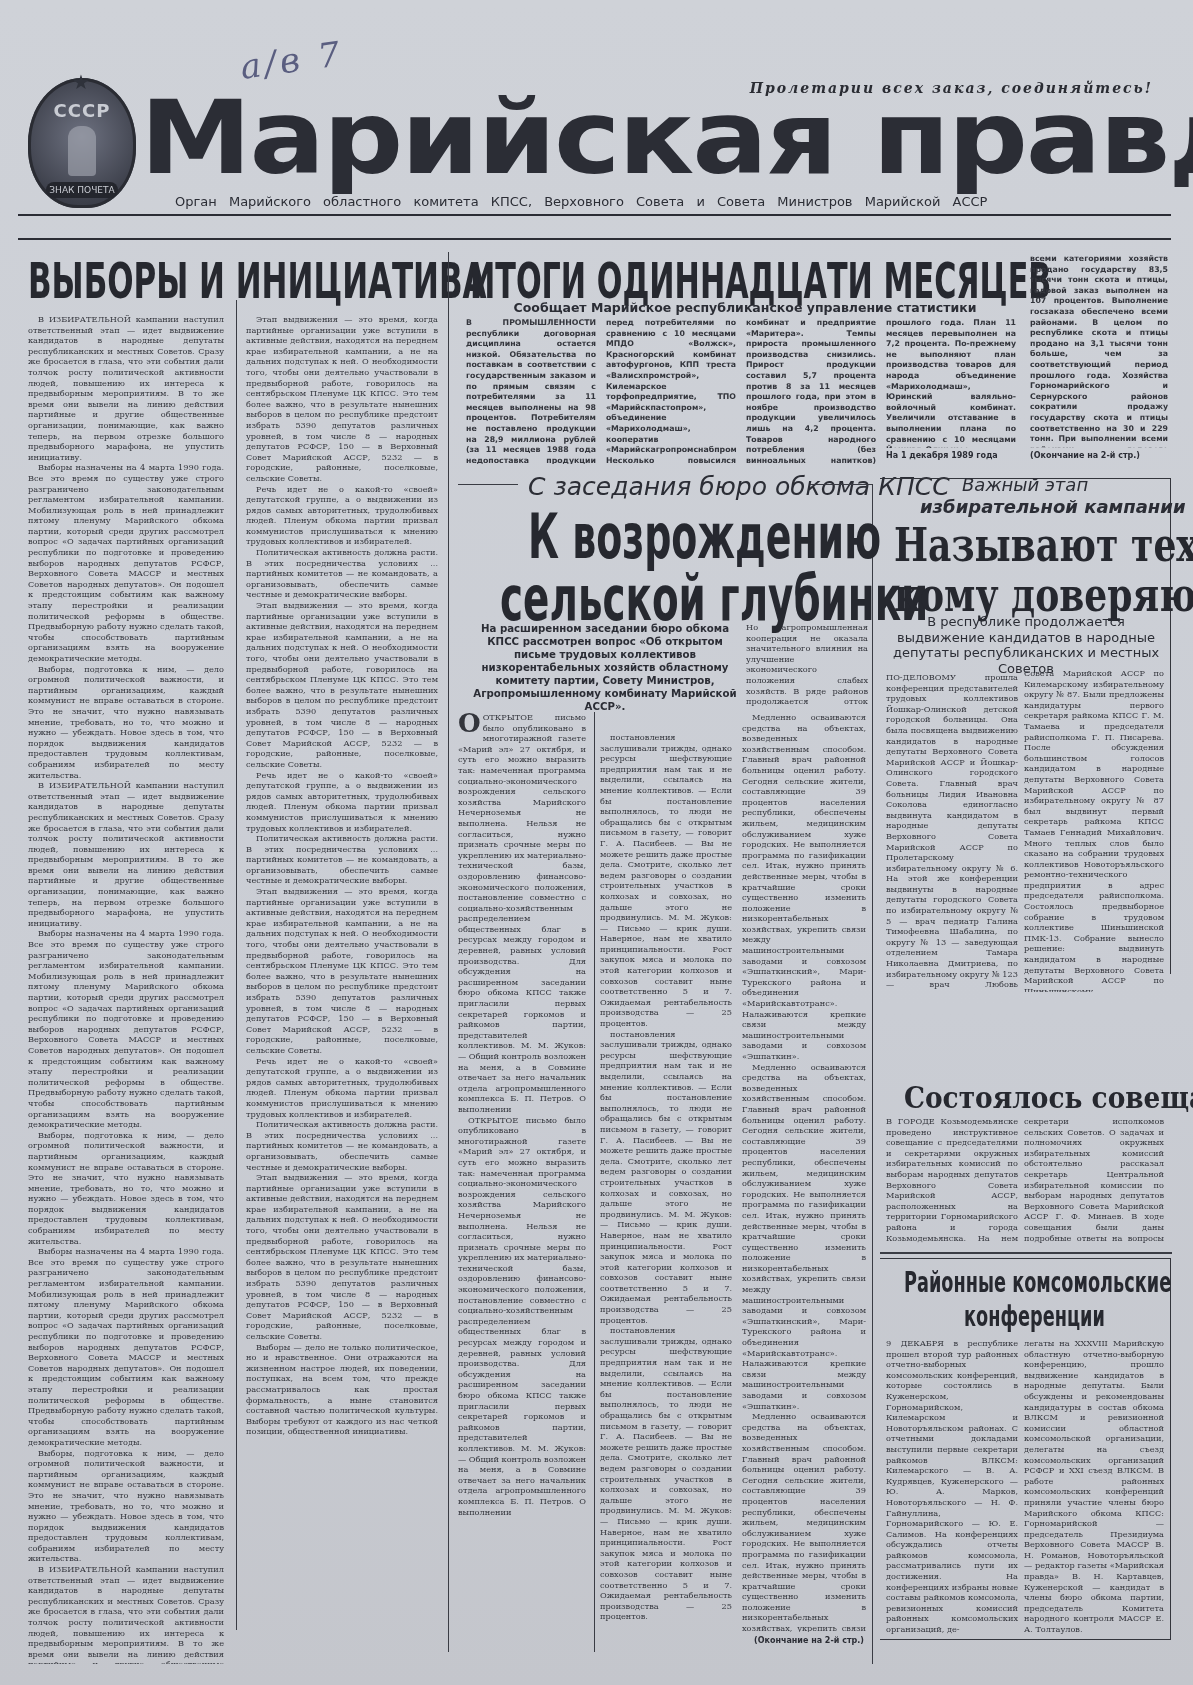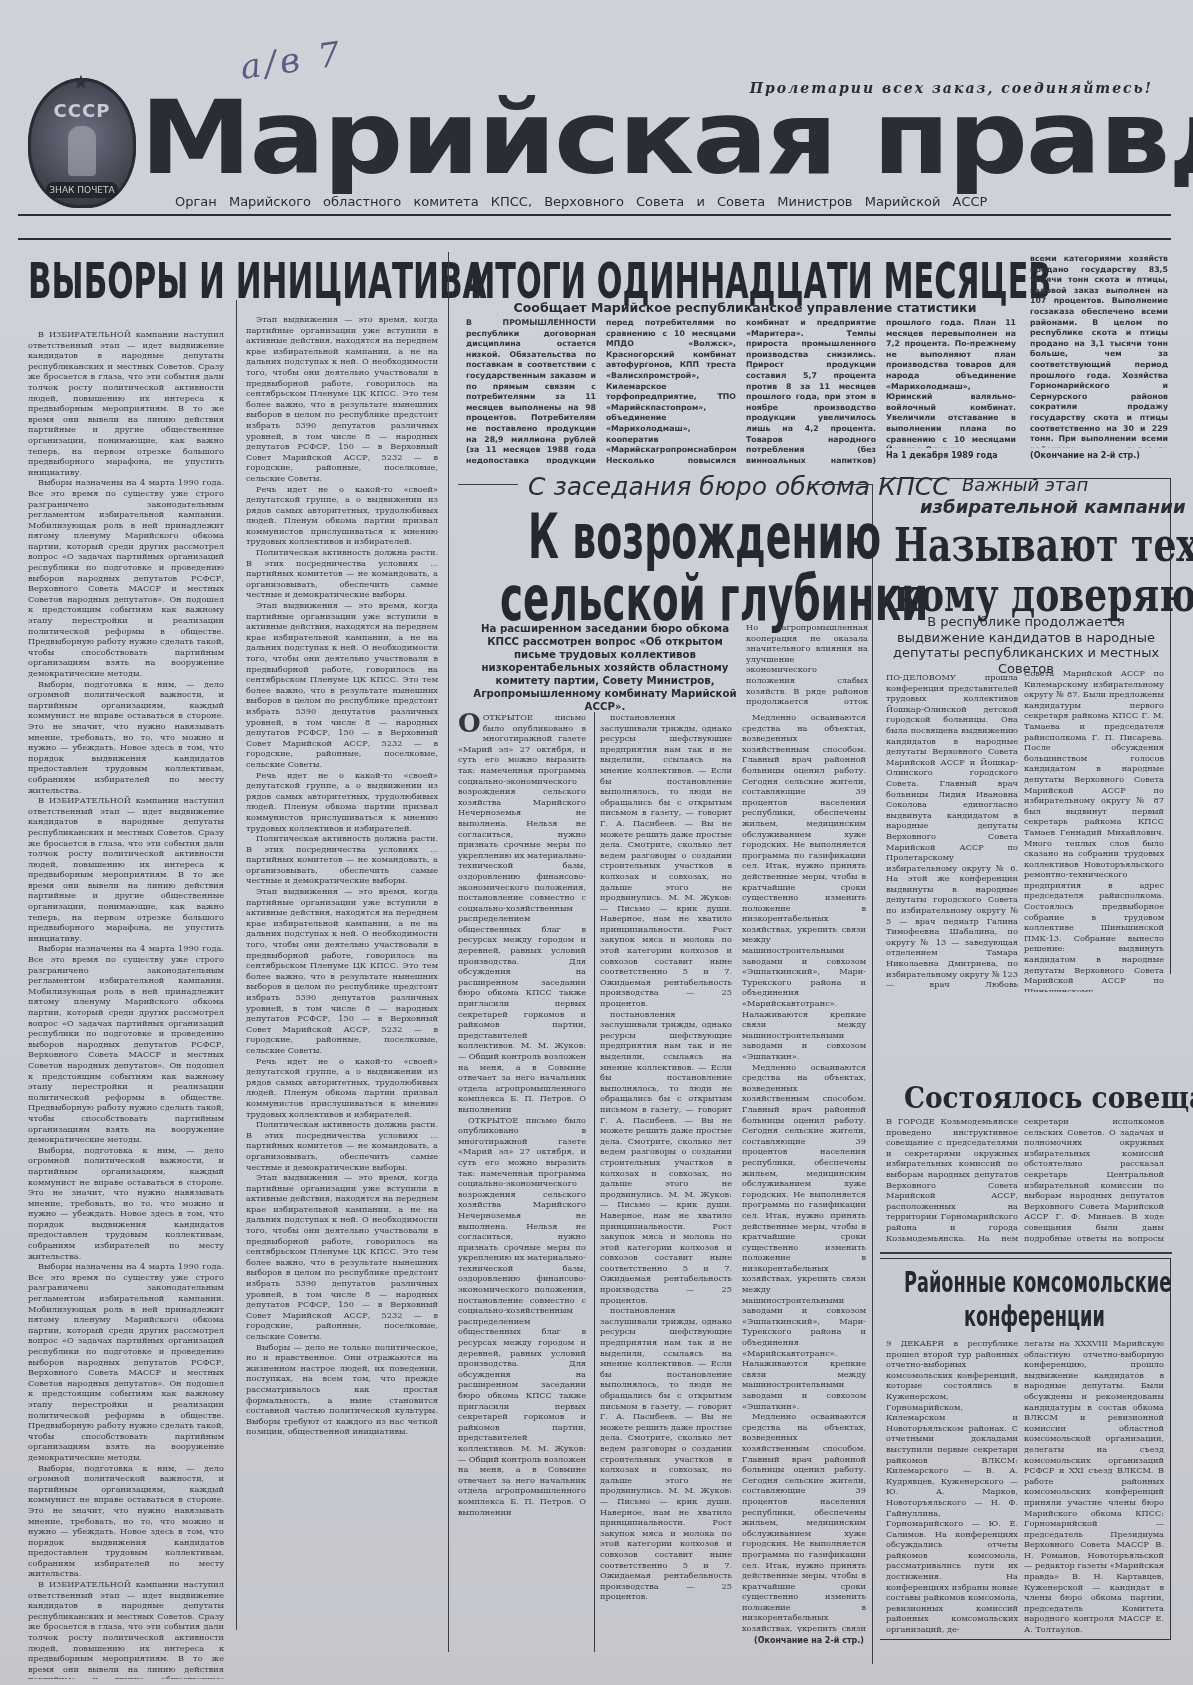--- a/index.html
+++ b/index.html
@@ -46,21 +46,21 @@
     <div class="ribbon">ЗНАК ПОЧЕТА</div>
   </div>
   <div class="slogan">Пролетарии всех заказ, соединяйтесь!</div>
   <div class="masthead">Марийская правда</div>
   <div class="organ">Орган Марийского областного комитета КПСС, Верховного Совета и Совета Министров Марийской АССР</div>
 
   <div class="rule" style="top:214px"></div>
   <div class="rule" style="top:238px;height:1.5px"></div>
 
   <div class="headline" style="left:28px;top:252px;font-size:40px;transform:scaleX(.86) scaleY(1.25);">ВЫБОРЫ И ИНИЦИАТИВА</div>
-  <div class="col" style="left:28px;top:329px;width:196px;height:1350px;">
+  <div class="col" style="left:28px;top:314px;width:196px;height:1350px;">
     <p>В ИЗБИРАТЕЛЬНОЙ кампании наступил ответственный этап — идет выдвижение кандидатов в народные депутаты республиканских и местных Советов. Сразу же бросается в глаза, что эти события дали толчок росту политической активности людей, повышению их интереса к предвыборным мероприятиям. В то же время они вывели на линию действия партийные и другие общественные организации, понимающие, как важно теперь, на первом отрезке большого предвыборного марафона, не упустить инициативу.</p>
     <p>Выборы назначены на 4 марта 1990 года. Все это время по существу уже строго разграничено законодательным регламентом избирательной кампании. Мобилизующая роль в ней принадлежит пятому пленуму Марийского обкома партии, который среди других рассмотрел вопрос «О задачах партийных организаций республики по подготовке и проведению выборов народных депутатов РСФСР, Верховного Совета МАССР и местных Советов народных депутатов». Он подошел к предстоящим событиям как важному этапу перестройки и реализации политической реформы в обществе. Предвыборную работу нужно сделать такой, чтобы способствовать партийным организациям взять на вооружение демократические методы.</p>
     <p>Выборы, подготовка к ним, — дело огромной политической важности, и партийным организациям, каждый коммунист не вправе оставаться в стороне. Это не значит, что нужно навязывать мнение, требовать, но то, что можно и нужно — убеждать. Новое здесь в том, что порядок выдвижения кандидатов предоставлен трудовым коллективам, собраниям избирателей по месту жительства.</p>
     <p>В ИЗБИРАТЕЛЬНОЙ кампании наступил ответственный этап — идет выдвижение кандидатов в народные депутаты республиканских и местных Советов. Сразу же бросается в глаза, что эти события дали толчок росту политической активности людей, повышению их интереса к предвыборным мероприятиям. В то же время они вывели на линию действия партийные и другие общественные организации, понимающие, как важно теперь, на первом отрезке большого предвыборного марафона, не упустить инициативу.</p>
     <p>Выборы назначены на 4 марта 1990 года. Все это время по существу уже строго разграничено законодательным регламентом избирательной кампании. Мобилизующая роль в ней принадлежит пятому пленуму Марийского обкома партии, который среди других рассмотрел вопрос «О задачах партийных организаций республики по подготовке и проведению выборов народных депутатов РСФСР, Верховного Совета МАССР и местных Советов народных депутатов». Он подошел к предстоящим событиям как важному этапу перестройки и реализации политической реформы в обществе. Предвыборную работу нужно сделать такой, чтобы способствовать партийным организациям взять на вооружение демократические методы.</p>
     <p>Выборы, подготовка к ним, — дело огромной политической важности, и партийным организациям, каждый коммунист не вправе оставаться в стороне. Это не значит, что нужно навязывать мнение, требовать, но то, что можно и нужно — убеждать. Новое здесь в том, что порядок выдвижения кандидатов предоставлен трудовым коллективам, собраниям избирателей по месту жительства.</p>
     <p>Выборы назначены на 4 марта 1990 года. Все это время по существу уже строго разграничено законодательным регламентом избирательной кампании. Мобилизующая роль в ней принадлежит пятому пленуму Марийского обкома партии, который среди других рассмотрел вопрос «О задачах партийных организаций республики по подготовке и проведению выборов народных депутатов РСФСР, Верховного Совета МАССР и местных Советов народных депутатов». Он подошел к предстоящим событиям как важному этапу перестройки и реализации политической реформы в обществе. Предвыборную работу нужно сделать такой, чтобы способствовать партийным организациям взять на вооружение демократические методы.</p>
     <p>Выборы, подготовка к ним, — дело огромной политической важности, и партийным организациям, каждый коммунист не вправе оставаться в стороне. Это не значит, что нужно навязывать мнение, требовать, но то, что можно и нужно — убеждать. Новое здесь в том, что порядок выдвижения кандидатов предоставлен трудовым коллективам, собраниям избирателей по месту жительства.</p>
     <p>В ИЗБИРАТЕЛЬНОЙ кампании наступил ответственный этап — идет выдвижение кандидатов в народные депутаты республиканских и местных Советов. Сразу же бросается в глаза, что эти события дали толчок росту политической активности людей, повышению их интереса к предвыборным мероприятиям. В то же время они вывели на линию действия партийные и другие общественные организации, понимающие, как важно теперь, на первом отрезке большого предвыборного марафона, не упустить инициативу.</p>
 
@@ -97,21 +97,21 @@
   <div class="vline" style="left:872px;top:484px;height:1180px;"></div>
   <div class="headline" style="left:528px;top:500px;font-size:54px;transform:scaleX(.78) scaleY(1.15);">К возрождению</div>
   <div class="headline" style="left:500px;top:562px;font-size:54px;transform:scaleX(.80) scaleY(1.15);">сельской глубинки</div>
   <div class="lead" style="left:470px;top:622px;width:270px;">На расширенном заседании бюро обкома КПСС рассмотрен вопрос «Об открытом письме трудовых коллективов низкорентабельных хозяйств областному комитету партии, Совету Министров, Агропромышленному комбинату Марийской АССР».</div>
   <div class="col" style="left:746px;top:622px;width:122px;height:86px;">Но агропромышленная кооперация не оказала значительного влияния на улучшение экономического положения слабых хозяйств. В ряде районов продолжается отток трудоспособной части населения, возведенные объекты в основном выполнены силами колхозов и совхозов на собственные средства. Не оказано никакой финансовой помощи хозяйствам Куженерского, Килемарского, Горномарийского, Юринского районов. Договоры сотрудничества не выполняются.</div>
   <div class="col" style="left:458px;top:712px;width:128px;height:948px;">
     <p style="text-indent:0"><span class="dropcap">О</span><span>ОТКРЫТОЕ письмо было опубликовано в многотиражной газете «Марий эл» 27 октября, и суть его можно выразить так: намеченная программа социально-экономического возрождения сельского хозяйства Марийского Нечерноземья не выполнена. Нельзя не согласиться, нужно признать срочные меры по укреплению их материально-технической базы, оздоровлению финансово-экономического положения, постановление совместно с социально-хозяйственным распределением общественных благ в ресурсах между городом и деревней, равных условий производства. Для обсуждения на расширенном заседании бюро обкома КПСС также пригласили первых секретарей горкомов и райкомов партии, представителей коллективов. М. М. Жуков: — Общий контроль возложен на меня, а в Совмине отвечает за него начальник отдела агропромышленного комплекса Б. П. Петров. О выполнении</span></p>
     <p>ОТКРЫТОЕ письмо было опубликовано в многотиражной газете «Марий эл» 27 октября, и суть его можно выразить так: намеченная программа социально-экономического возрождения сельского хозяйства Марийского Нечерноземья не выполнена. Нельзя не согласиться, нужно признать срочные меры по укреплению их материально-технической базы, оздоровлению финансово-экономического положения, постановление совместно с социально-хозяйственным распределением общественных благ в ресурсах между городом и деревней, равных условий производства. Для обсуждения на расширенном заседании бюро обкома КПСС также пригласили первых секретарей горкомов и райкомов партии, представителей коллективов. М. М. Жуков: — Общий контроль возложен на меня, а в Совмине отвечает за него начальник отдела агропромышленного комплекса Б. П. Петров. О выполнении</p>
   </div>
   <div class="vline" style="left:594px;top:712px;height:940px;"></div>
-  <div class="col" style="left:600px;top:712px;width:132px;height:948px;">
+  <div class="col" style="left:600px;top:732px;width:132px;height:948px;">
     <p>постановления заслушивали трижды, однако ресурсы шефствующие предприятия нам так и не выделили, ссылаясь на мнение коллективов. — Если бы постановление выполнялось, то люди не обращались бы с открытым письмом в газету, — говорит Г. А. Пасибеев. — Вы не можете решить даже простые дела. Смотрите, сколько лет ведем разговоры о создании строительных участков в колхозах и совхозах, но дальше этого не продвинулись. М. М. Жуков: — Письмо — крик души. Наверное, нам не хватило принципиальности. Рост закупок мяса и молока по этой категории колхозов и совхозов составит ныне соответственно 5 и 7. Ожидаемая рентабельность производства — 25 процентов.</p>
     <p>постановления заслушивали трижды, однако ресурсы шефствующие предприятия нам так и не выделили, ссылаясь на мнение коллективов. — Если бы постановление выполнялось, то люди не обращались бы с открытым письмом в газету, — говорит Г. А. Пасибеев. — Вы не можете решить даже простые дела. Смотрите, сколько лет ведем разговоры о создании строительных участков в колхозах и совхозах, но дальше этого не продвинулись. М. М. Жуков: — Письмо — крик души. Наверное, нам не хватило принципиальности. Рост закупок мяса и молока по этой категории колхозов и совхозов составит ныне соответственно 5 и 7. Ожидаемая рентабельность производства — 25 процентов.</p>
     <p>постановления заслушивали трижды, однако ресурсы шефствующие предприятия нам так и не выделили, ссылаясь на мнение коллективов. — Если бы постановление выполнялось, то люди не обращались бы с открытым письмом в газету, — говорит Г. А. Пасибеев. — Вы не можете решить даже простые дела. Смотрите, сколько лет ведем разговоры о создании строительных участков в колхозах и совхозах, но дальше этого не продвинулись. М. М. Жуков: — Письмо — крик души. Наверное, нам не хватило принципиальности. Рост закупок мяса и молока по этой категории колхозов и совхозов составит ныне соответственно 5 и 7. Ожидаемая рентабельность производства — 25 процентов.</p>
   </div>
   <div class="col" style="left:742px;top:712px;width:124px;height:920px;">
     <p>Медленно осваиваются средства на объектах, возведенных хозяйственным способом. Главный врач районной больницы оценил работу. Сегодня сельские жители, составляющие 39 процентов населения республики, обеспечены жильем, медицинским обслуживанием хуже городских. Не выполняется программа по газификации сел. Итак, нужно принять действенные меры, чтобы в кратчайшие сроки существенно изменить положение в низкорентабельных хозяйствах, укрепить связи между машиностроительными заводами и совхозом «Эшпаткинский», Мари-Турекского района и объединения «Марийскавтотранс». Налаживаются крепкие связи между машиностроительными заводами и совхозом «Эшпаткин».</p>
     <p>Медленно осваиваются средства на объектах, возведенных хозяйственным способом. Главный врач районной больницы оценил работу. Сегодня сельские жители, составляющие 39 процентов населения республики, обеспечены жильем, медицинским обслуживанием хуже городских. Не выполняется программа по газификации сел. Итак, нужно принять действенные меры, чтобы в кратчайшие сроки существенно изменить положение в низкорентабельных хозяйствах, укрепить связи между машиностроительными заводами и совхозом «Эшпаткинский», Мари-Турекского района и объединения «Марийскавтотранс». Налаживаются крепкие связи между машиностроительными заводами и совхозом «Эшпаткин».</p>
     <p>Медленно осваиваются средства на объектах, возведенных хозяйственным способом. Главный врач районной больницы оценил работу. Сегодня сельские жители, составляющие 39 процентов населения республики, обеспечены жильем, медицинским обслуживанием хуже городских. Не выполняется программа по газификации сел. Итак, нужно принять действенные меры, чтобы в кратчайшие сроки существенно изменить положение в низкорентабельных хозяйствах, укрепить связи между машиностроительными заводами и совхозом «Эшпаткинский», Мари-Турекского района и объединения «Марийскавтотранс». Налаживаются крепкие связи между машиностроительными заводами и совхозом «Эшпаткин».</p>
   </div>
   <div class="note" style="left:754px;top:1636px;">(Окончание на 2-й стр.)</div>

